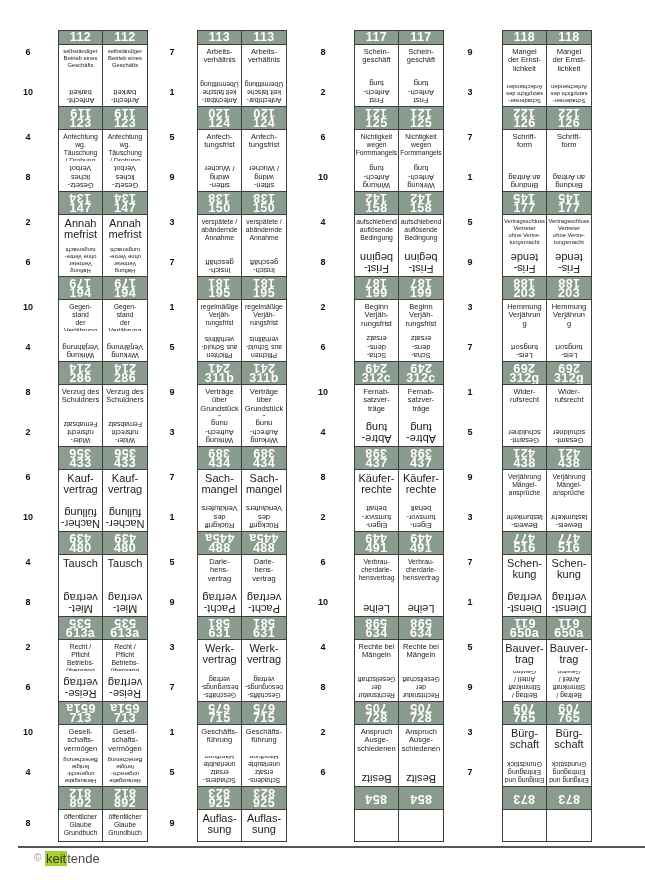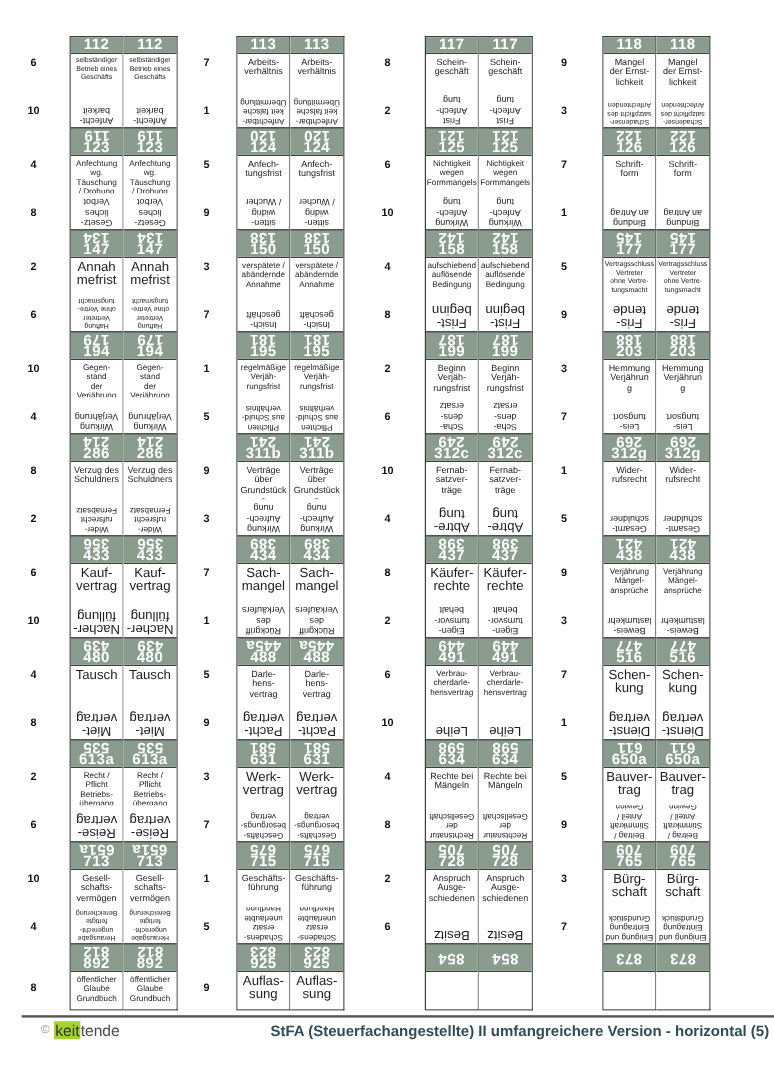--- a/index.html
+++ b/index.html
@@ -43,21 +43,20 @@
     position:absolute;right:4px;top:852px;font-size:12.5px;font-weight:bold;
     color:var(--ttl,#2e4d57);
   }
 </style>
 </head>
 <body>
 
 <div class="page" style="--hdr: #8a9c8e; --hl: #a5d32e; --ttl: #2e4d57;">
   <div class="footer-rule"></div>
   <div class="brand"><span class="copy">©</span> <span class="hl">keit</span><span>tende</span></div>
-  <div class="sheet-title">StFA (Steuerfachangestellte) II umfangreichere Version - horizontal (5)</div>
 <div class="group" style="left: 58px;">
       <div class="cardcol">
         <div class="seg hdr" style="height: 13px;">
           <span class="num">112</span>
         </div>
         <div class="seg bdy" style="height: 62px;">
           <div class="half">
             <span class="term xs">selbständiger
 Betrieb eines
 Geschäfts</span>

